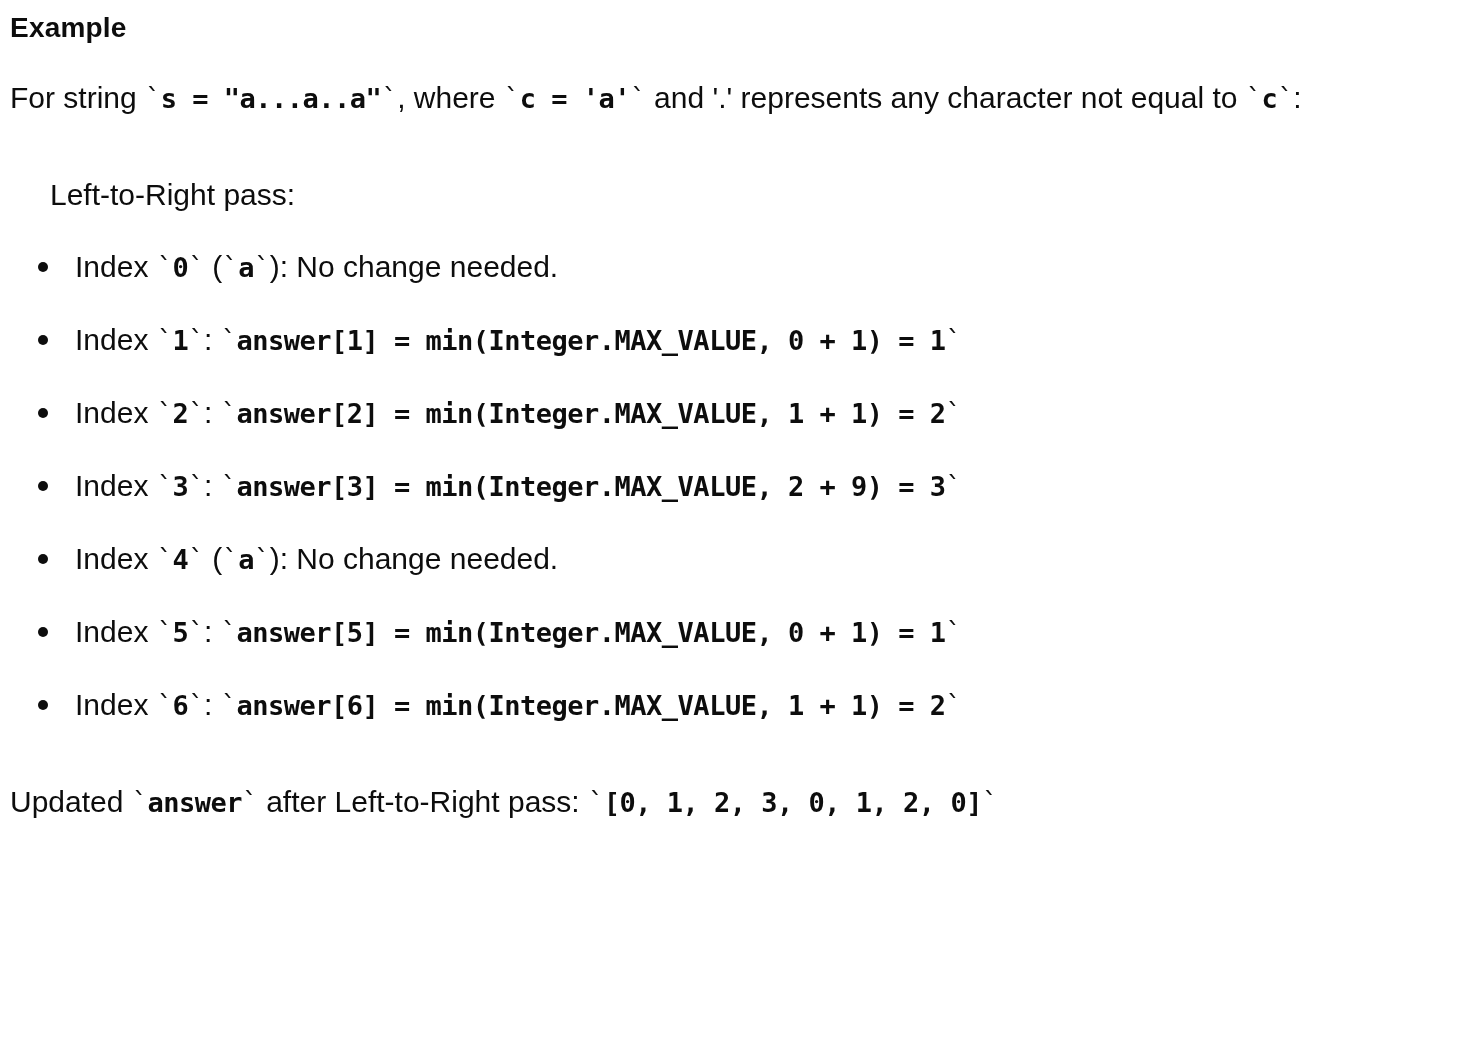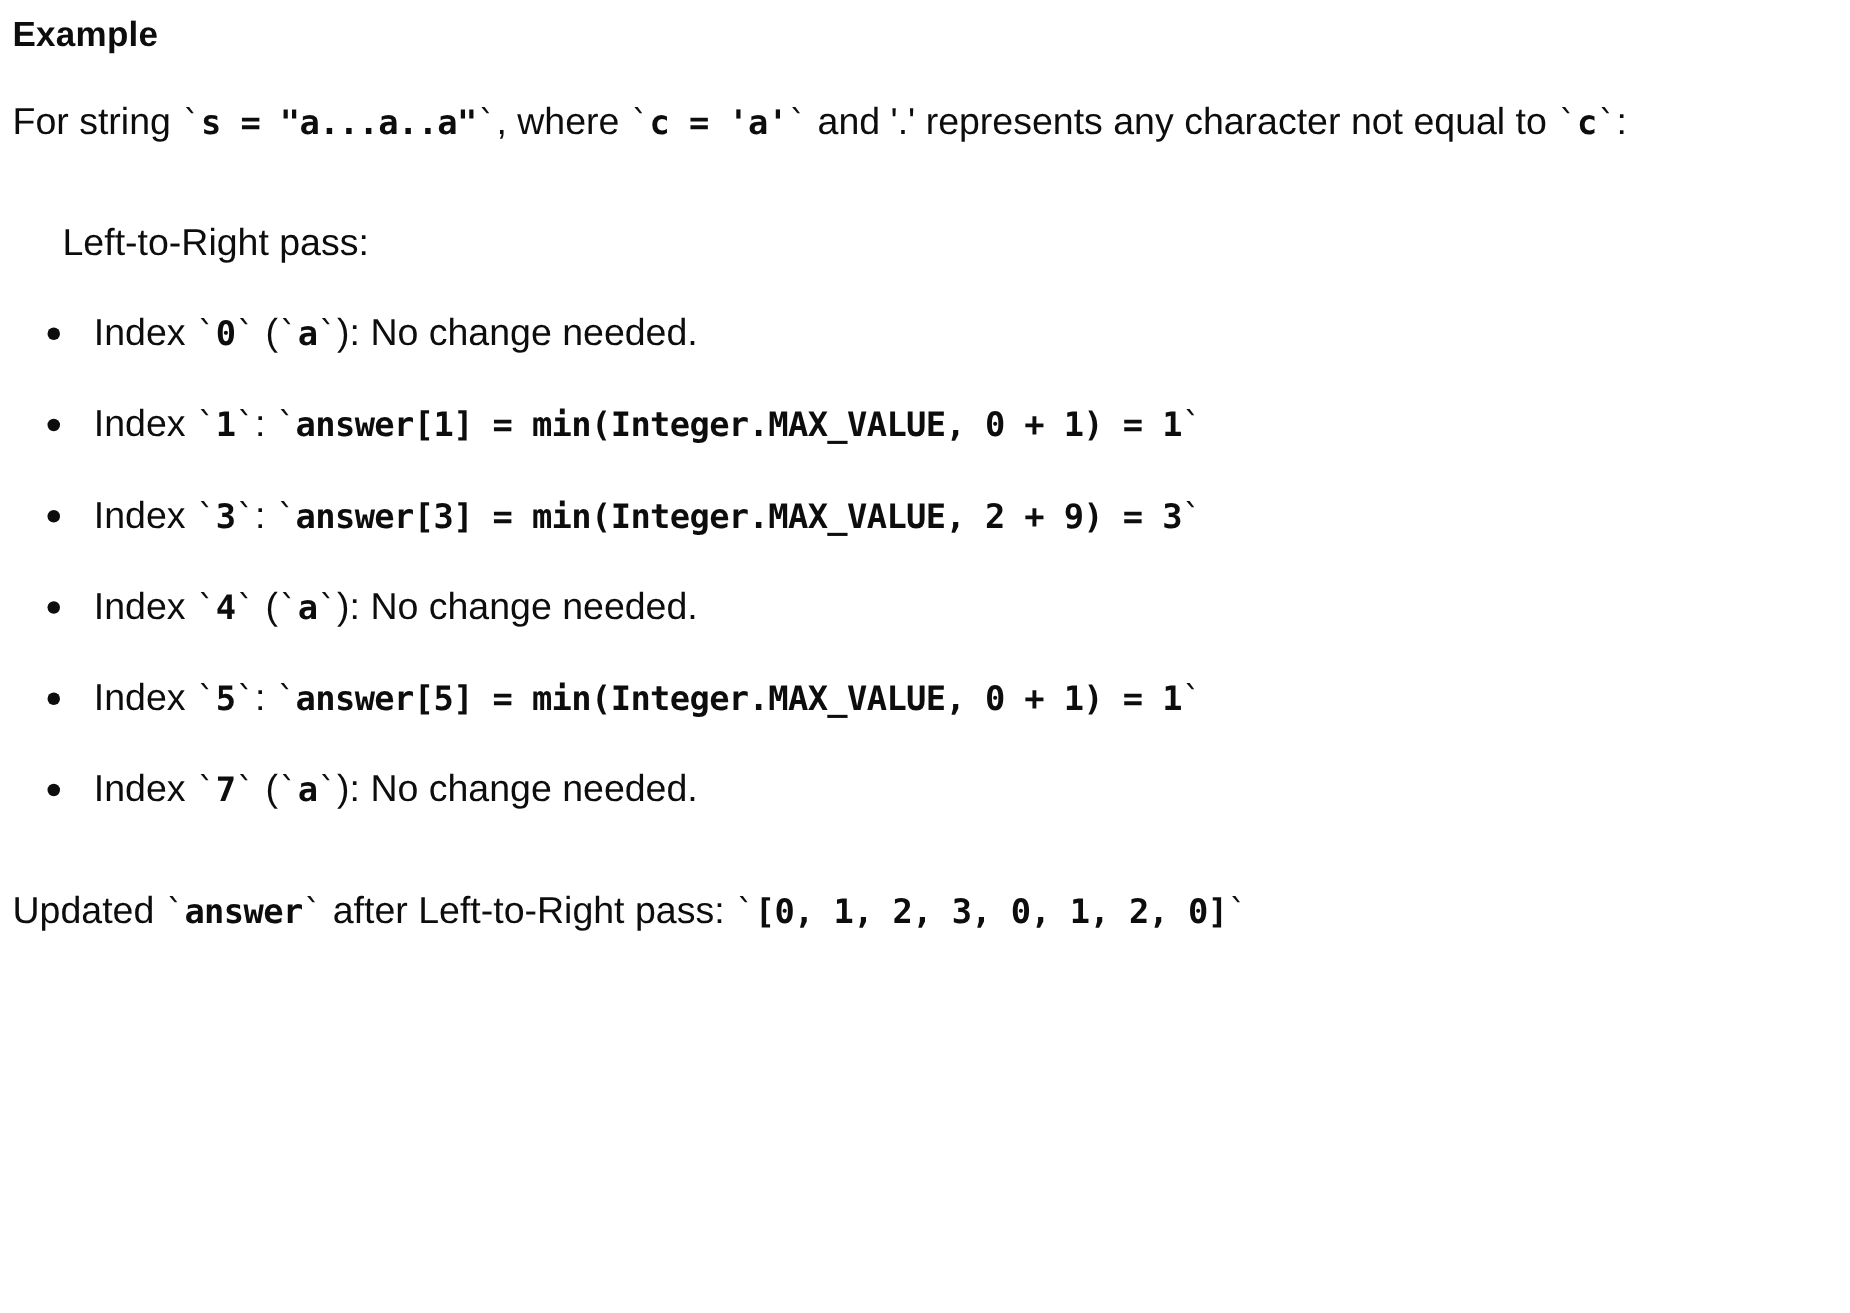--- a/index.html
+++ b/index.html
@@ -64,20 +64,21 @@
   <h3>Example</h3>
 
   <p class="intro">For string <code class="code"><span class="tick">`</span><b>s = "a...a..a"</b><span class="tick">`</span></code>, where <code class="code"><span class="tick">`</span><b>c = 'a'</b><span class="tick">`</span></code> and '.' represents any character not equal to <code class="code"><span class="tick">`</span><b>c</b><span class="tick">`</span></code>:</p>
 
 
   <p class="pass-label">Left-to-Right pass:</p>
 
   <ul>
       <li>Index <code class="code"><span class="tick">`</span><b>0</b><span class="tick">`</span></code> (<code class="code"><span class="tick">`</span><b>a</b><span class="tick">`</span></code>): No change needed.</li>
       <li>Index <code class="code"><span class="tick">`</span><b>1</b><span class="tick">`</span></code>: <code class="code"><span class="tick">`</span><b>answer[1] = min(Integer.MAX_VALUE, 0 + 1) = 1</b><span class="tick">`</span></code></li>
+      <li>Index <code class="code"><span class="tick">`</span><b>2</b><span class="tick">`</span></code>: <code class="code"><span class="tick">`</span><b>answer[2] = min(Integer.MAX_VALUE, 1 + 1) = 2</b><span class="tick">`</span></code></li>
       <li>Index <code class="code"><span class="tick">`</span><b>3</b><span class="tick">`</span></code>: <code class="code"><span class="tick">`</span><b>answer[3] = min(Integer.MAX_VALUE, 2 + 9) = 3</b><span class="tick">`</span></code></li>
       <li>Index <code class="code"><span class="tick">`</span><b>4</b><span class="tick">`</span></code> (<code class="code"><span class="tick">`</span><b>a</b><span class="tick">`</span></code>): No change needed.</li>
       <li>Index <code class="code"><span class="tick">`</span><b>5</b><span class="tick">`</span></code>: <code class="code"><span class="tick">`</span><b>answer[5] = min(Integer.MAX_VALUE, 0 + 1) = 1</b><span class="tick">`</span></code></li>
-      <li>Index <code class="code"><span class="tick">`</span><b>7</b><span class="tick">`</span></code> (<code class="code"><span class="tick">`</span><b>a</b><span class="tick">`</span></code>): No change needed.</li>
+      <li>Index <code class="code"><span class="tick">`</span><b>6</b><span class="tick">`</span></code>: <code class="code"><span class="tick">`</span><b>answer[6] = min(Integer.MAX_VALUE, 1 + 1) = 2</b><span class="tick">`</span></code></li>
     </ul>
 
   <p class="updated">Updated <code class="code"><span class="tick">`</span><b>answer</b><span class="tick">`</span></code> after Left-to-Right pass: <code class="code"><span class="tick">`</span><b>[0, 1, 2, 3, 0, 1, 2, 0]</b><span class="tick">`</span></code></p>
 </main>
 
 </body></html>

